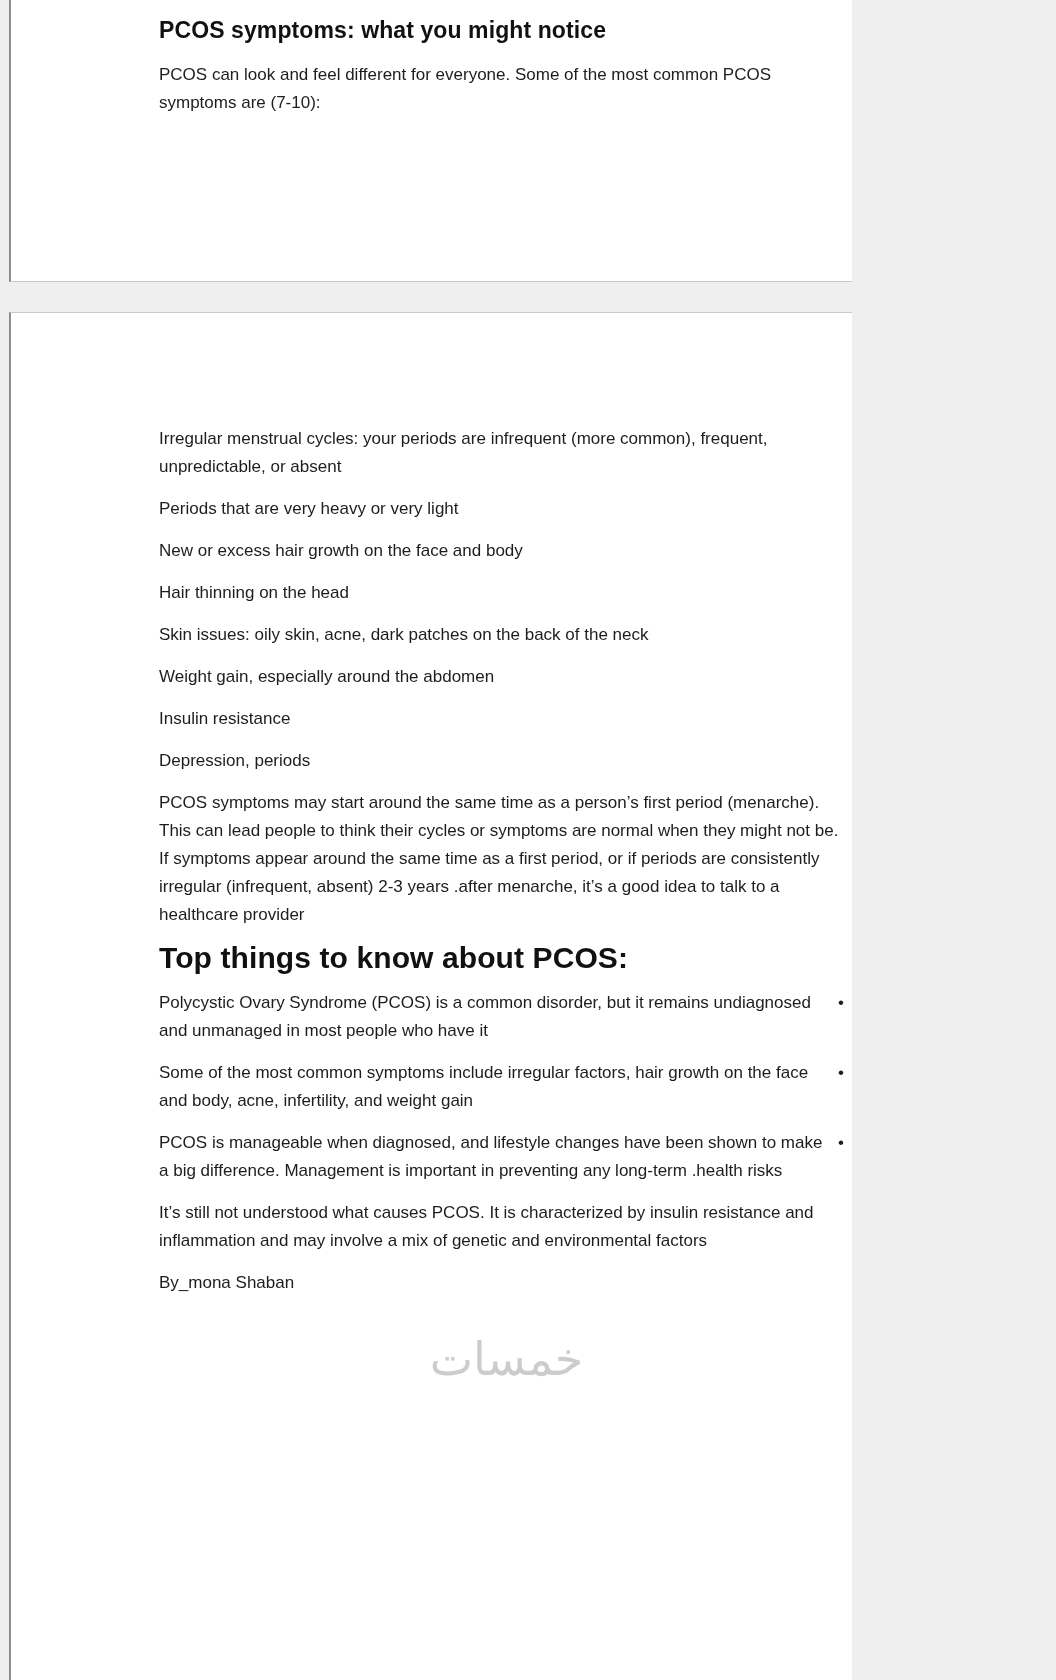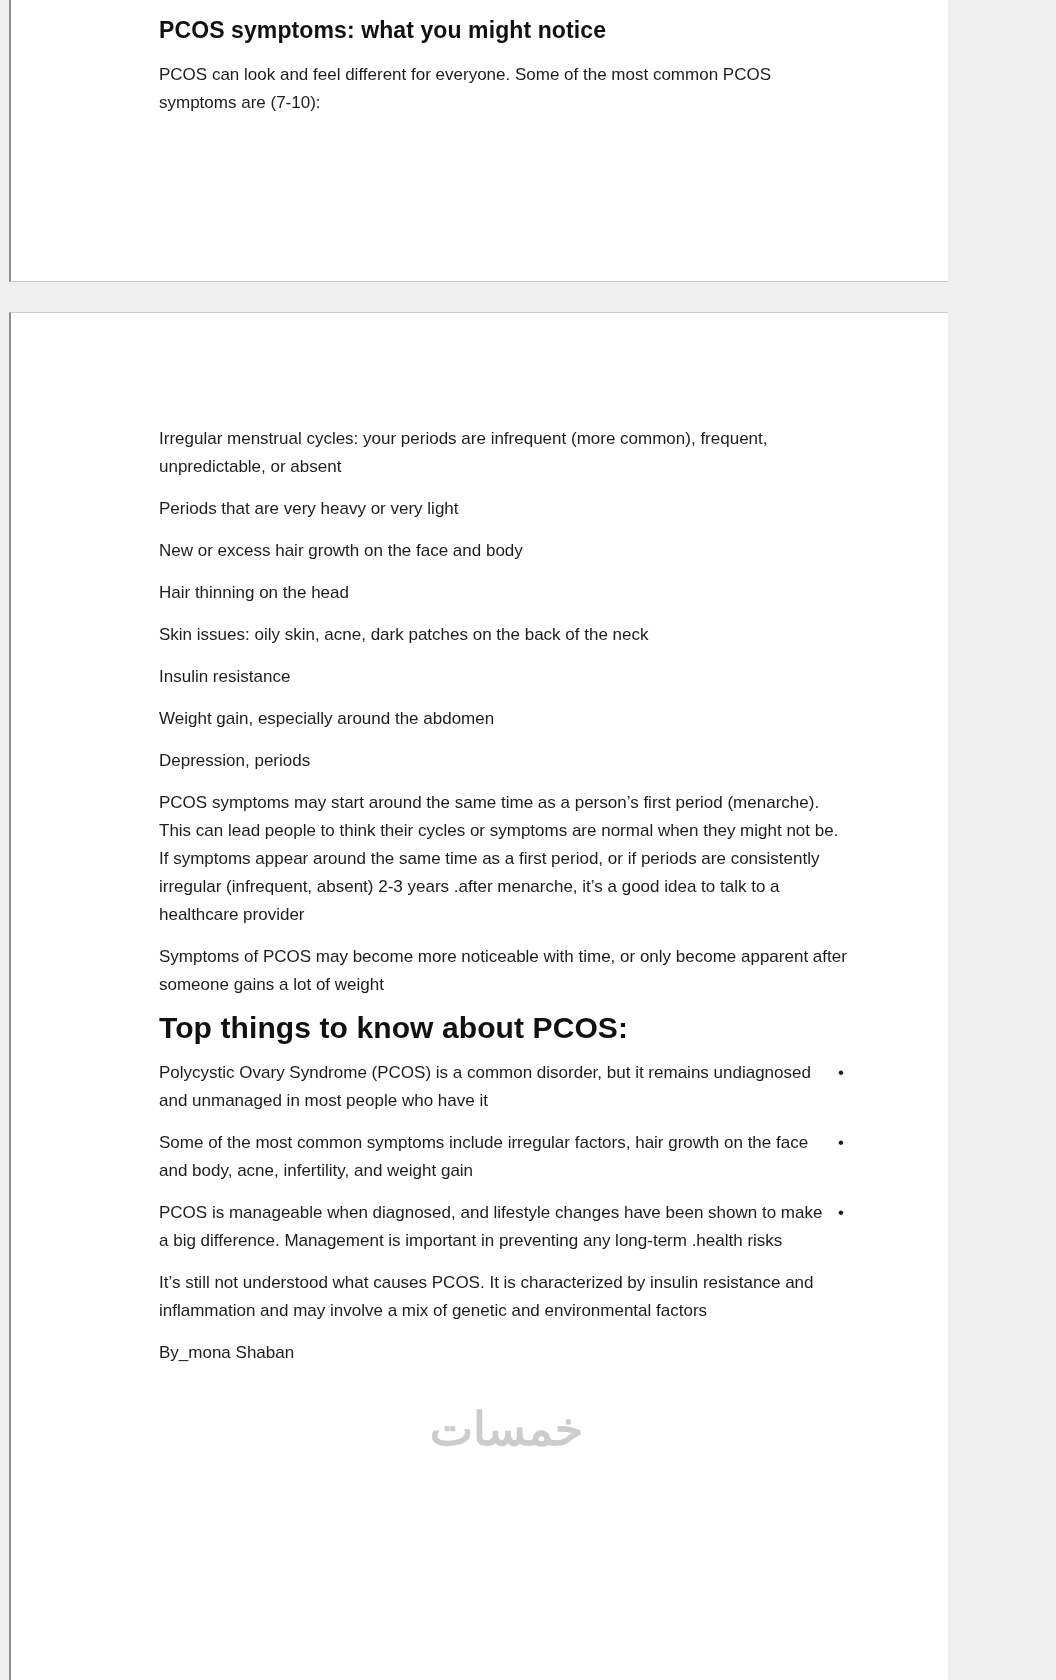--- a/index.html
+++ b/index.html
@@ -5,21 +5,21 @@
   * { box-sizing: border-box; }
   html, body {
     margin: 0;
     padding: 0;
     background: #efefef;
     font-family: "Liberation Sans", sans-serif;
     color: #1d1d1d;
   }
   .canvas {
     position: relative;
-    width: 948px;
+    width: 852px;
     height: 1680px;
     background: #efefef;
     overflow: hidden;
   }
   .page {
     position: absolute;
     left: 9px;
     width: 968px;
     background: #ffffff;
     border-top: 1px solid #c9c9c9;
@@ -84,21 +84,21 @@
     margin: 8px 0 0 0;
     max-width: 695px;
     color: #1d1d1d;
   }
   .watermark {
     margin-top: 34px;
     width: 695px;
     text-align: center;
     font-size: 46px;
     line-height: 56px;
-    font-weight: bold;
+    font-weight: normal;
     color: #cccccc;
     letter-spacing: 1px;
     user-select: none;
   }
   .page-gap {
     position: absolute;
     left: 0;
     top: 282px;
     width: 1056px;
     height: 17px;
@@ -117,27 +117,26 @@
 
   <div class="page-gap"></div>
 
   <div class="page page-2">
 
     <p class="body-text">Irregular menstrual cycles: your periods are infrequent (more common), frequent, unpredictable, or absent</p>
     <p class="body-text">Periods that are very heavy or very light</p>
     <p class="body-text">New or excess hair growth on the face and body</p>
     <p class="body-text">Hair thinning on the head</p>
     <p class="body-text">Skin issues: oily skin, acne, dark patches on the back of the neck</p>
+    <p class="body-text">Weight gain, especially around the abdomen</p>
     <p class="body-text">Insulin resistance</p>
-    <p class="body-text">Weight gain, especially around the abdomen</p>
     <p class="body-text">Depression, periods</p>
 
     <p class="body-text">PCOS symptoms may start around the same time as a person’s first period (menarche). This can lead people to think their cycles or symptoms are normal when they might not be. If symptoms appear around the same time as a first period, or if periods are consistently irregular (infrequent, absent) 2-3 years .after menarche, it’s a good idea to talk to a healthcare provider</p>
 
-    <p class="body-text">Symptoms of PCOS may become more noticeable with time, or only become apparent after someone gains a lot of weight</p>
 
     <h2 class="section-heading">Top things to know about PCOS:</h2>
 
     <div class="bullet-item">
       <p class="body-text bullet-text">Polycystic Ovary Syndrome (PCOS) is a common disorder, but it remains undiagnosed and unmanaged in most people who have it</p>
       <span class="bullet-dot">•</span>
     </div>
 
     <div class="bullet-item">
       <p class="body-text bullet-text">Some of the most common symptoms include irregular factors, hair growth on the face and body, acne, infertility, and weight gain</p>

